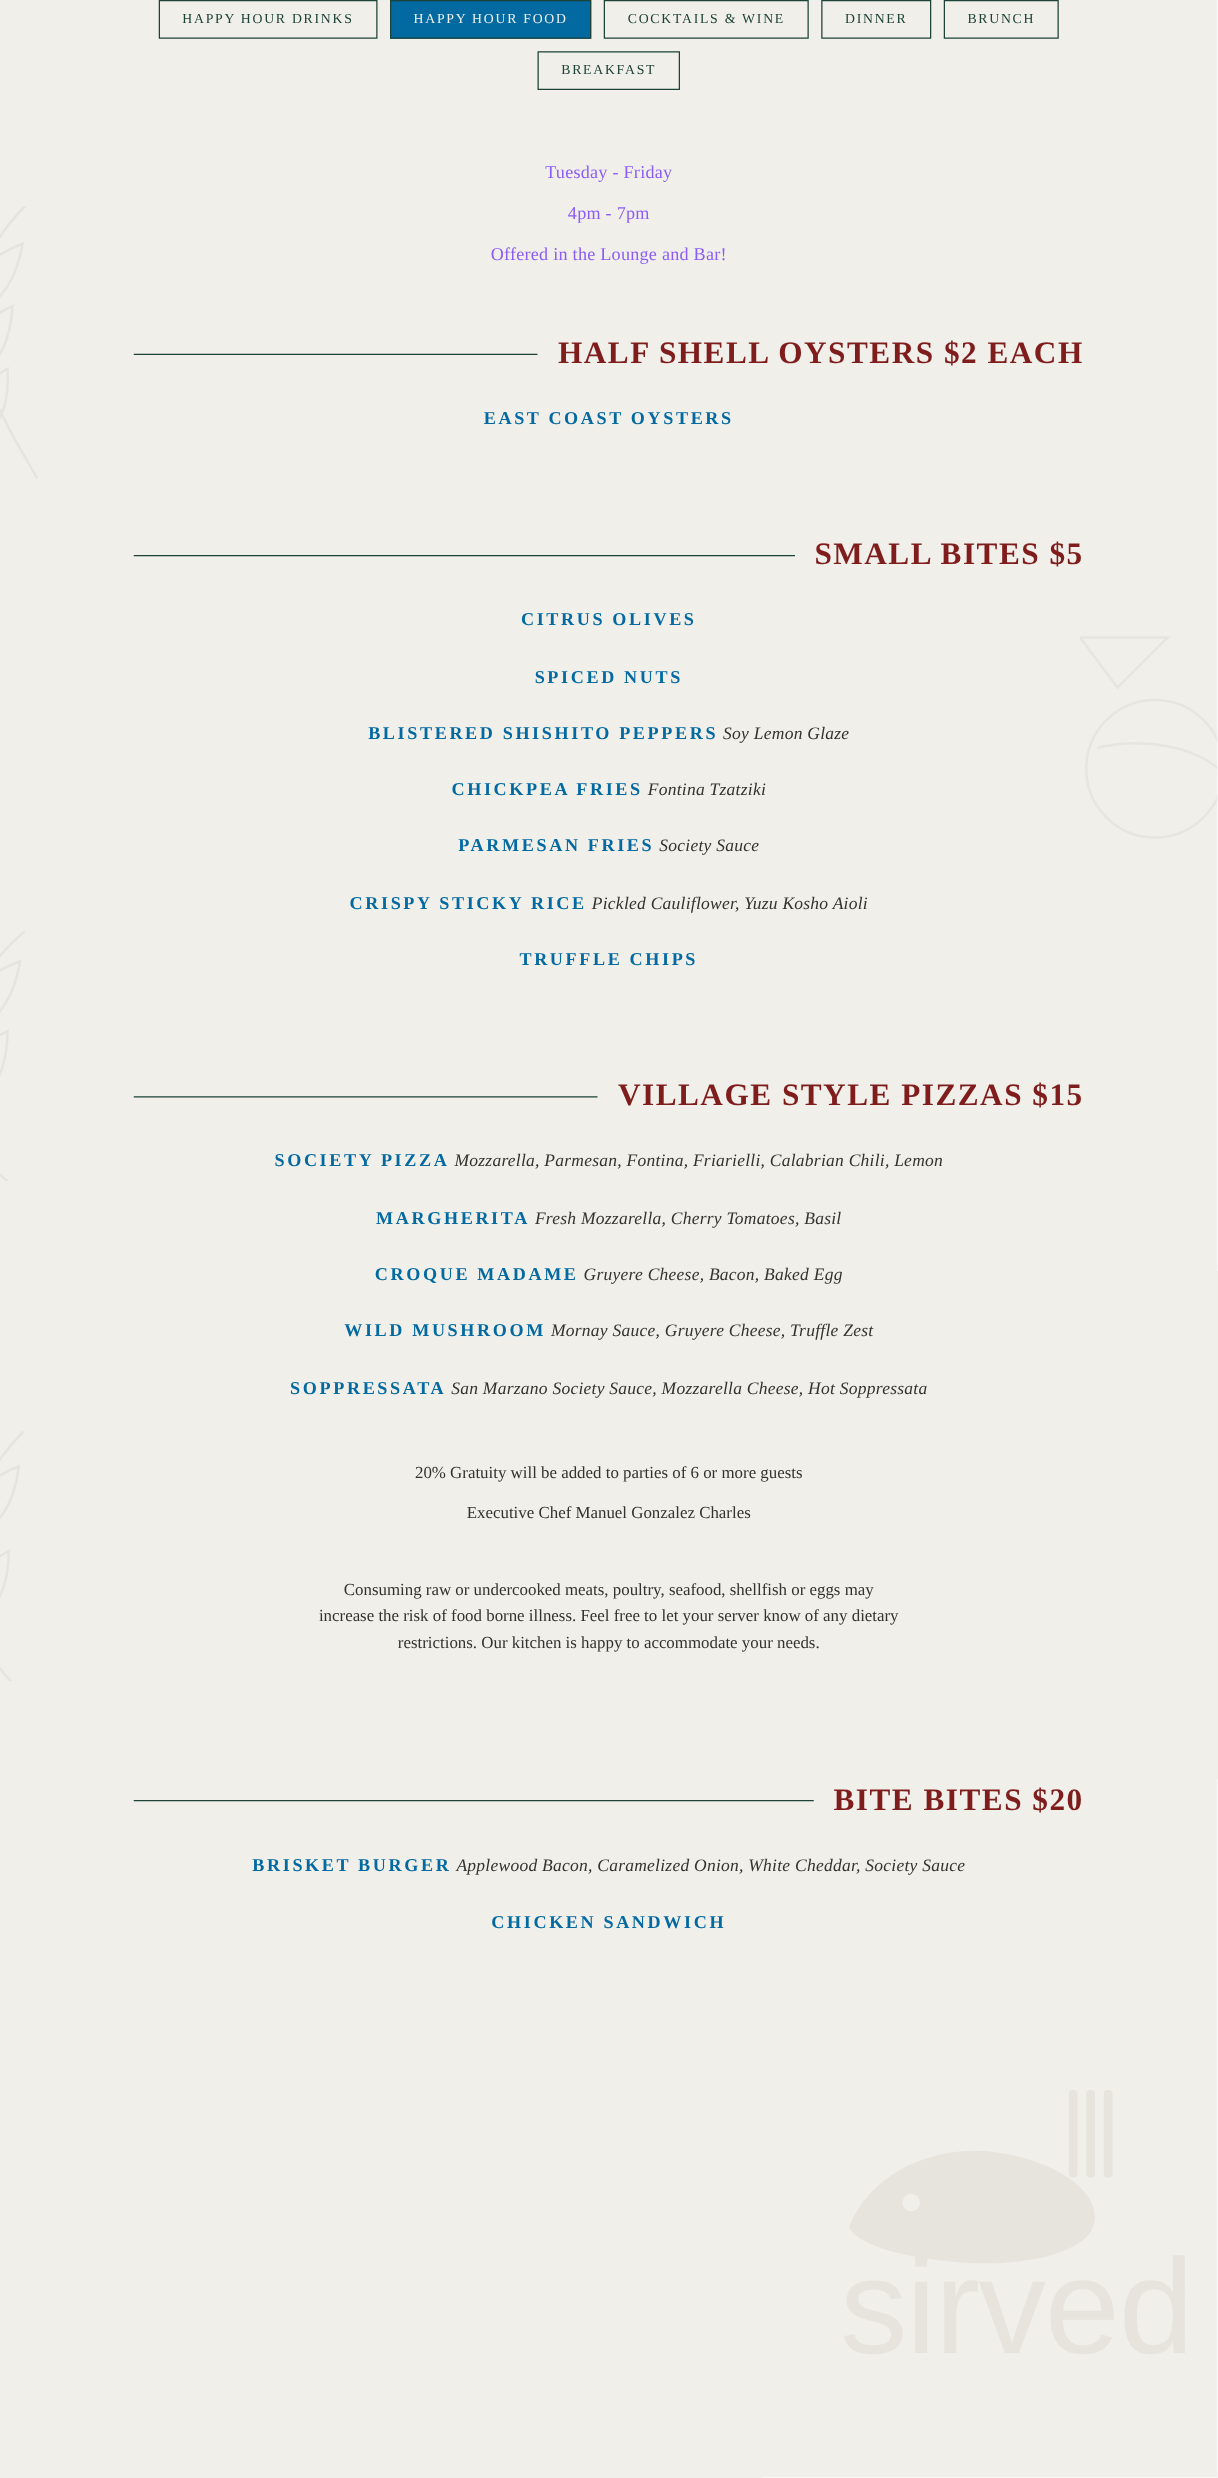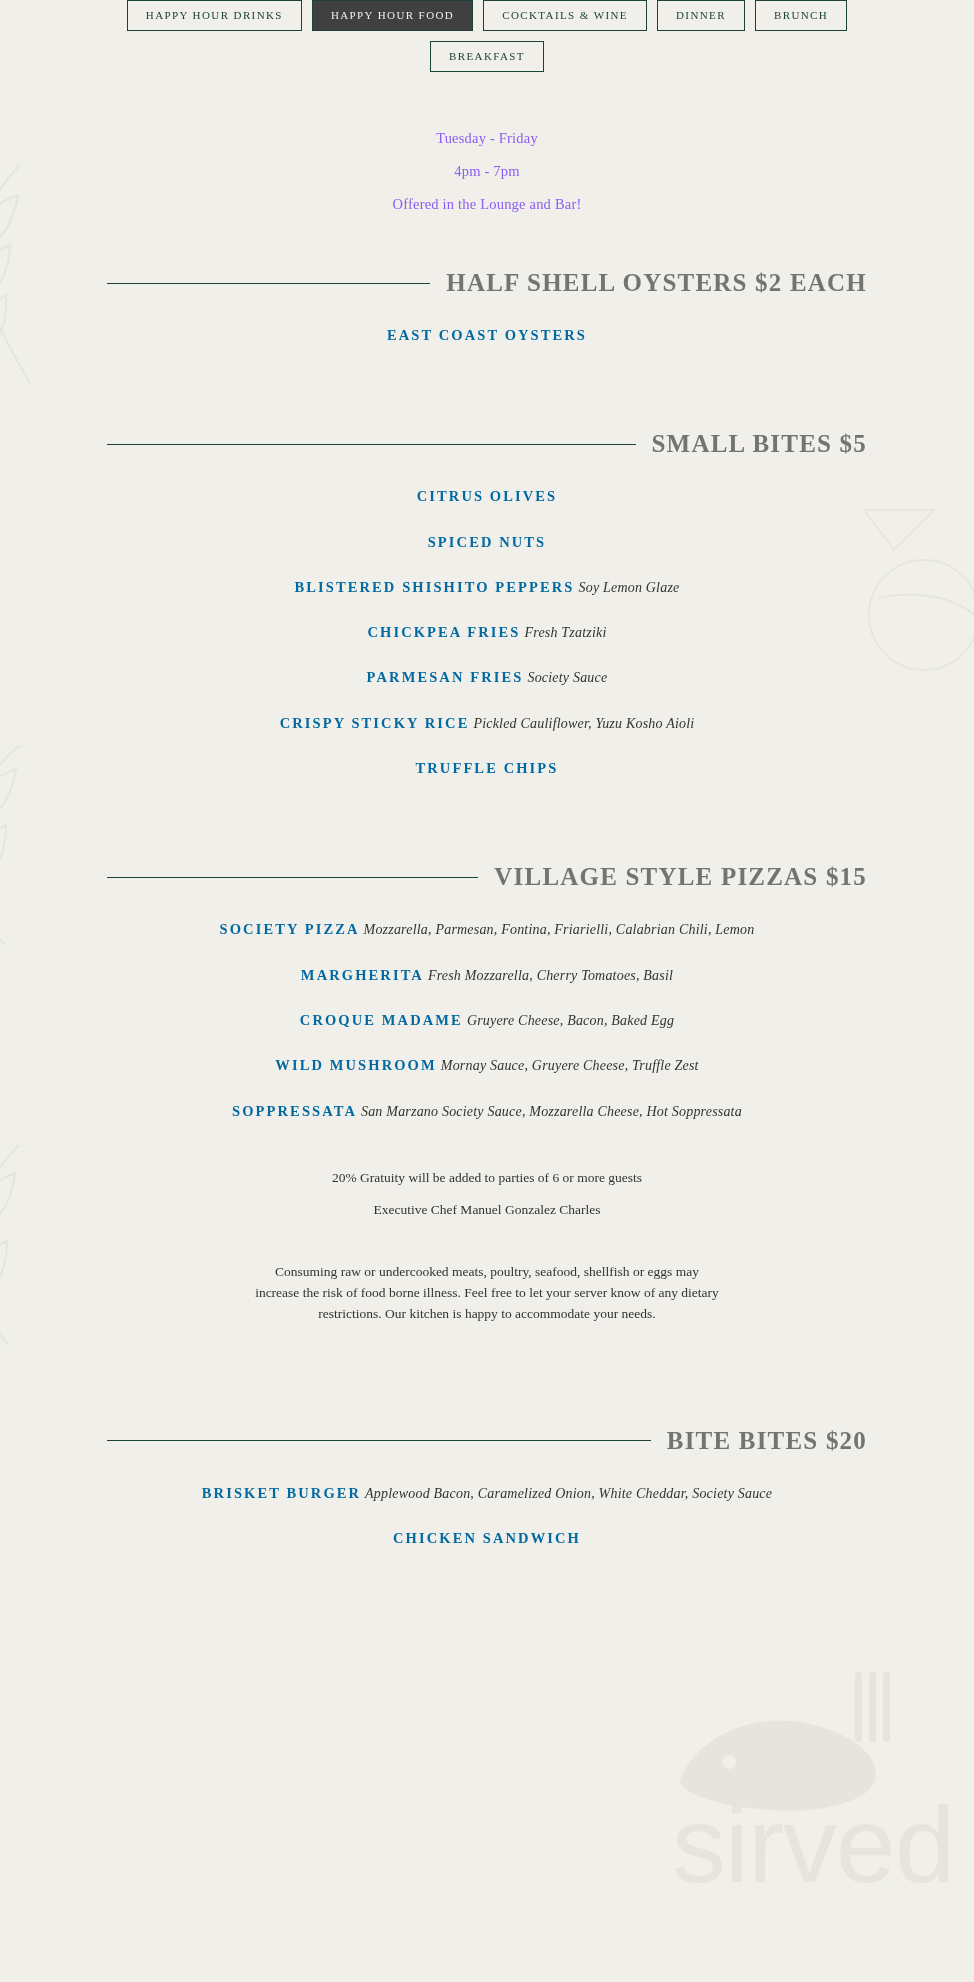--- a/index.html
+++ b/index.html
@@ -67,21 +67,21 @@
     font-family: "Liberation Serif", serif;
     font-size: 11px;
     letter-spacing: 1.4px;
     padding: 9px 18px;
     cursor: pointer;
     text-transform: uppercase;
     line-height: 1;
     white-space: nowrap;
   }
   .tab.active {
-    background: #404040;
+    background: #0369a1;
     color: #f0efea;
   }
 
   
   .intro {
     position: relative;
     z-index: 3;
     text-align: center;
     margin-top: 58px;
   }
@@ -108,21 +108,21 @@
     flex: 1 1 auto;
     height: 1px;
     background: #1d4237;
   }
   .section-head h2 {
     margin: 0;
     font-family: "Liberation Serif", serif;
     font-weight: 700;
     font-size: 25px;
     letter-spacing: 1.2px;
-    color: #737373;
+    color: #7f1d1d;
     white-space: nowrap;
   }
   .section-head.center-title { justify-content: center; }
 
   .items {
     margin-top: 26px;
     text-align: center;
   }
   .item {
     margin-bottom: 22px;
@@ -262,21 +262,21 @@
       <div class="item">
         <span class="name">SPICED NUTS</span>
         <span class="desc"></span>
       </div>
       <div class="item">
         <span class="name">BLISTERED SHISHITO PEPPERS</span>
         <span class="desc">Soy Lemon Glaze</span>
       </div>
       <div class="item">
         <span class="name">CHICKPEA FRIES</span>
-        <span class="desc">Fresh Tzatziki</span>
+        <span class="desc">Fontina Tzatziki</span>
       </div>
       <div class="item">
         <span class="name">PARMESAN FRIES</span>
         <span class="desc">Society Sauce</span>
       </div>
       <div class="item">
         <span class="name">CRISPY STICKY RICE</span>
         <span class="desc">Pickled Cauliflower, Yuzu Kosho Aioli</span>
       </div>
       <div class="item">

